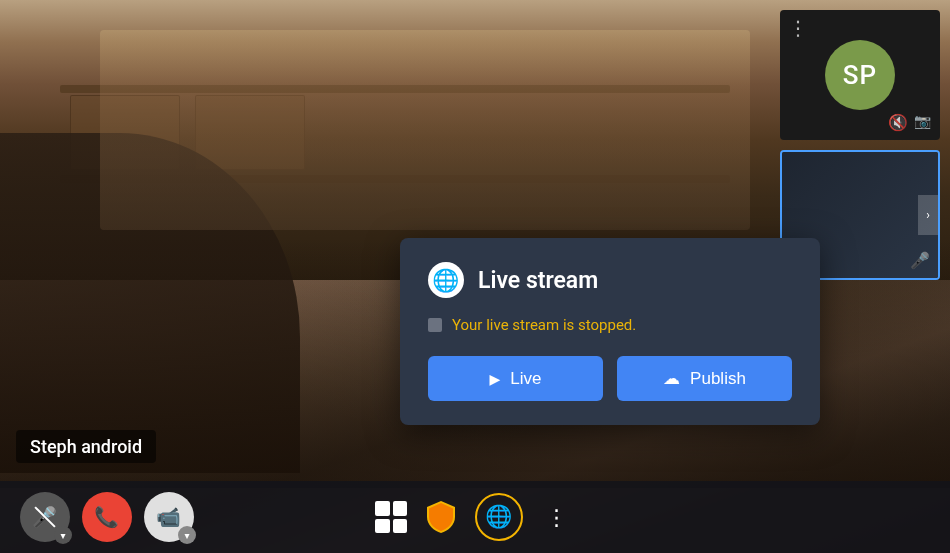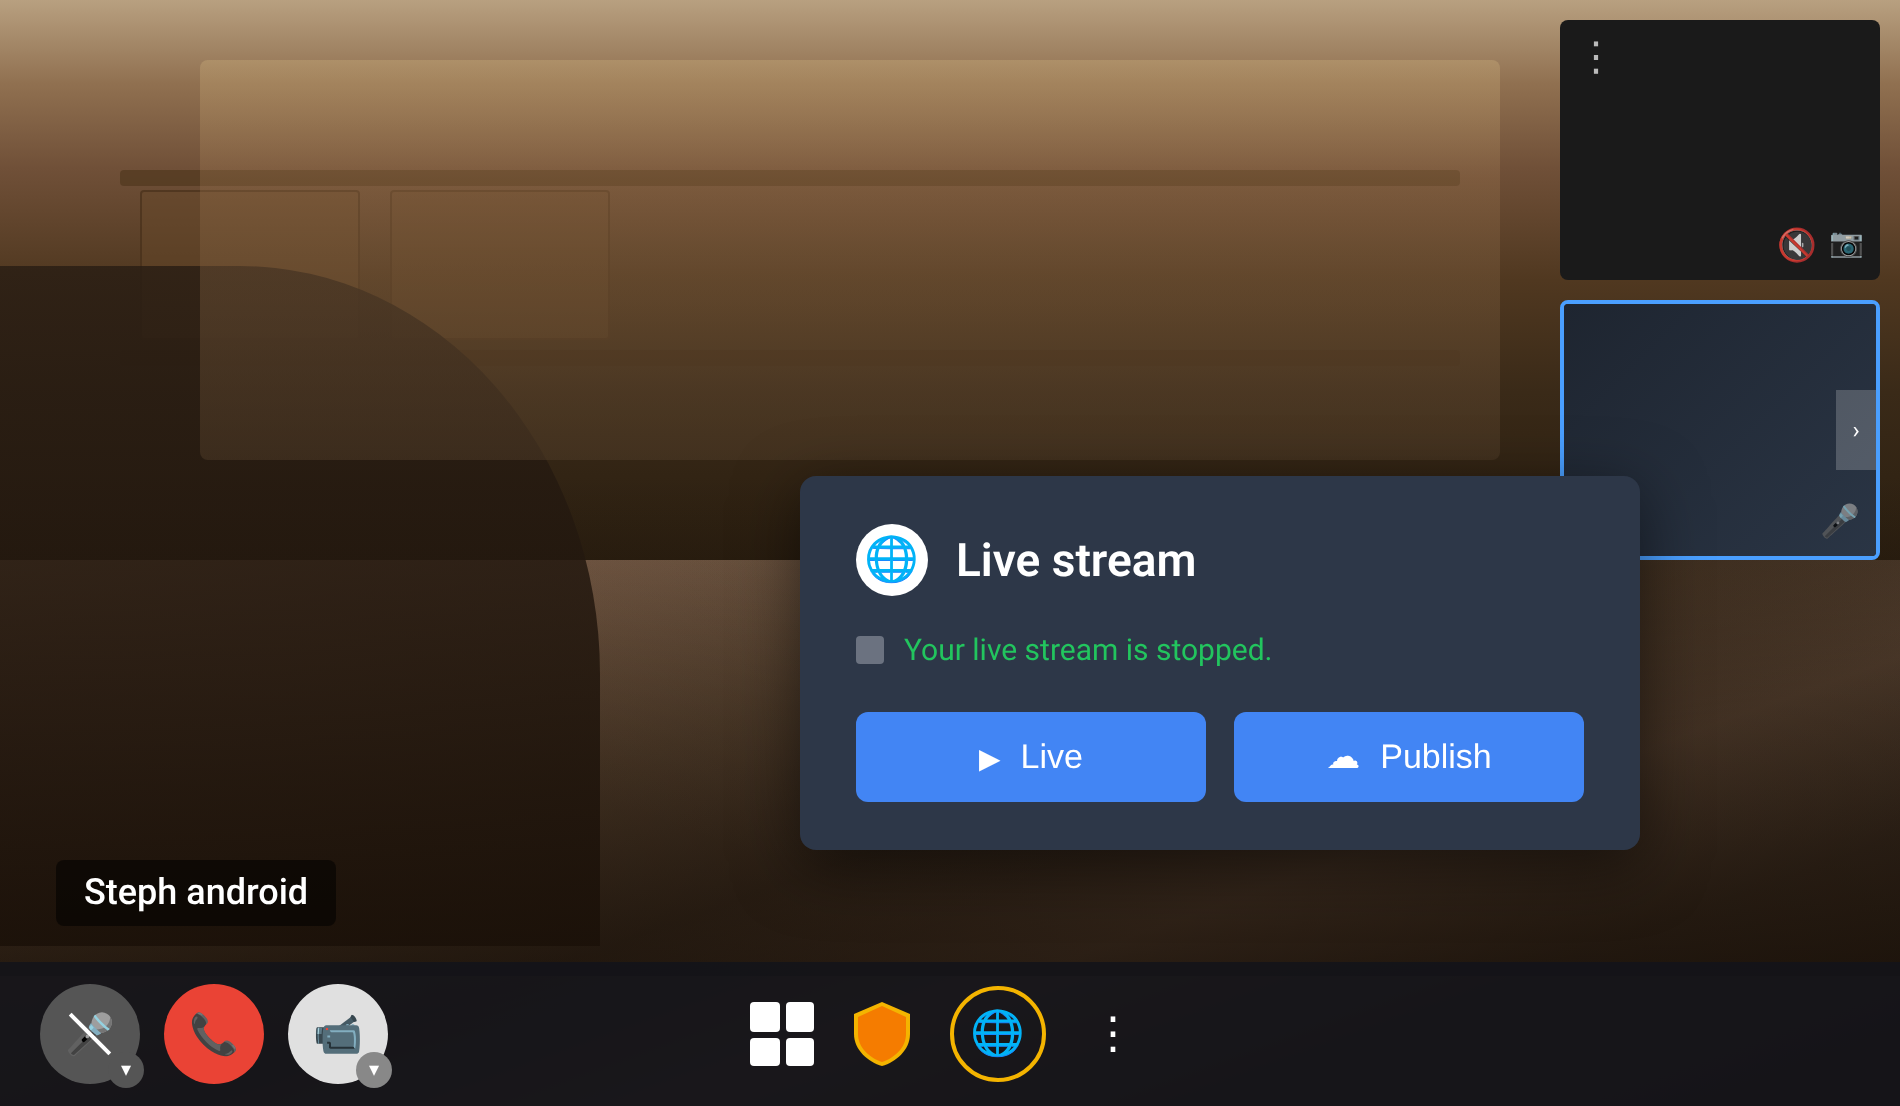--- a/index.html
+++ b/index.html
@@ -57,21 +57,21 @@
       height: 340px;
       background: linear-gradient(180deg, #2a1e14 0%, #1a1008 100%);
       border-radius: 0 60% 0 0;
       opacity: 0.85;
     }
 
     
     .name-label {
       position: absolute;
       bottom: 90px;
-      left: 28px;
+      left: 16px;
       background: rgba(0,0,0,0.55);
       color: #fff;
       padding: 6px 14px;
       border-radius: 4px;
       font-size: 18px;
       font-weight: 500;
     }
 
     
     .participant-tile {
@@ -199,21 +199,21 @@
       color: #fff;
       font-size: 23px;
       font-weight: 600;
     }
 
     .popup-status {
       display: flex;
       align-items: center;
       gap: 10px;
       margin-bottom: 22px;
-      color: #22c55e;
+      color: #eab308;
       font-size: 15px;
     }
 
     .status-square {
       width: 14px;
       height: 14px;
       background: #6b7280;
       border-radius: 2px;
       flex-shrink: 0;
     }
@@ -426,20 +426,23 @@
 
   <div class="person-silhouette"></div>
 </div>
 
 <div class="name-label">
   <span>Steph android</span>
 </div>
 
 <div class="participant-tile">
   <div class="tile-more">⋮</div>
+  <div class="participant-avatar">
+    <span>SP</span>
+  </div>
   <div class="participant-tile-icons">
     <span class="tile-icon">🔇</span>
     <span class="tile-icon" style="font-size:14px;">📷</span>
   </div>
 </div>
 
 <div class="participant-tile-2">
   <div style="width:100%;height:100%;background:linear-gradient(135deg,#1e2530 0%,#2a3545 100%);"></div>
   <div class="tile-2-mute">🎤</div>
   <div class="tile-2-expand">›</div>

